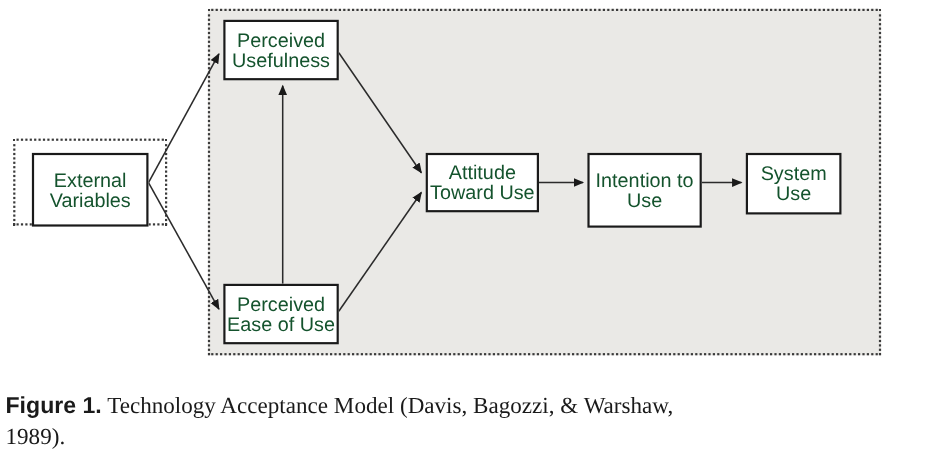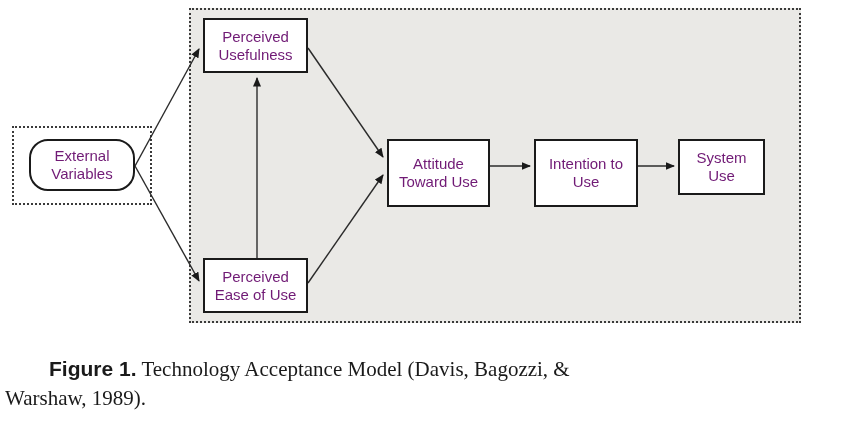--- a/index.html
+++ b/index.html
@@ -31,40 +31,39 @@
     pointer-events: none;
   }
 
   
   .node {
     position: absolute;
     background: #ffffff;
     border: 2px solid #1a1a1a;
     display: flex; align-items: center; justify-content: center;
     text-align: center;
-    font-size: 15px; line-height: 18px; color: #701a75;
+    font-size: 18px; line-height: 18px; color: #14532d;
     white-space: pre-line;
   }
-  .node-external    { left: 29px;  top: 139px; width: 106px; height: 52px; border-radius: 19px; }
+  .node-external    { left: 29px;  top: 139px; width: 106px; height: 67px; }
   .node-usefulness  { left: 203px; top: 18px;  width: 105px; height: 55px; }
   .node-ease        { left: 203px; top: 258px; width: 105px; height: 55px; }
-  .node-attitude    { left: 387px; top: 139px; width: 103px; height: 68px; }
+  .node-attitude    { left: 387px; top: 139px; width: 103px; height: 54px; }
   .node-intention   { left: 534px; top: 139px; width: 104px; height: 68px; }
   .node-system      { left: 678px; top: 139px; width: 87px; height: 56px; }
 
   
   .caption {
     position: absolute; left: 5px; top: 354px; width: 624px;
     font-family: "Liberation Serif", serif;
     font-size: 21px; line-height: 29px; color: #1a1a1a;
   }
   .caption .fig-label {
     font-family: "Liberation Sans", sans-serif;
     font-weight: bold;
-    margin-left: 44px;
   }
 </style>
 </head>
 <body>
 
 <div class="canvas">
 
   <div class="tam-region"></div>
   <div class="ext-region"></div>
 

